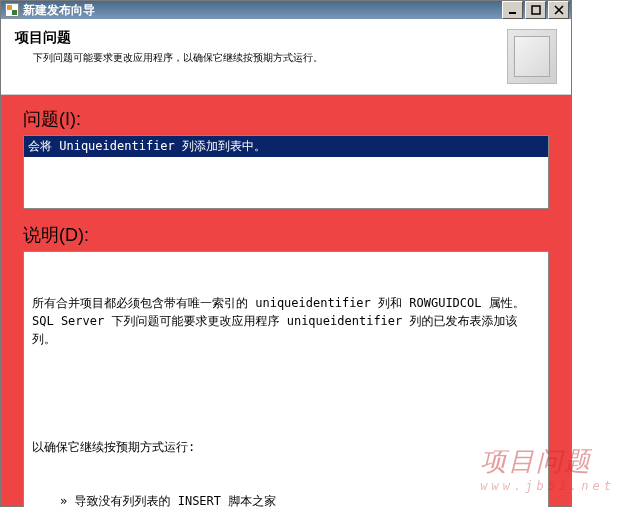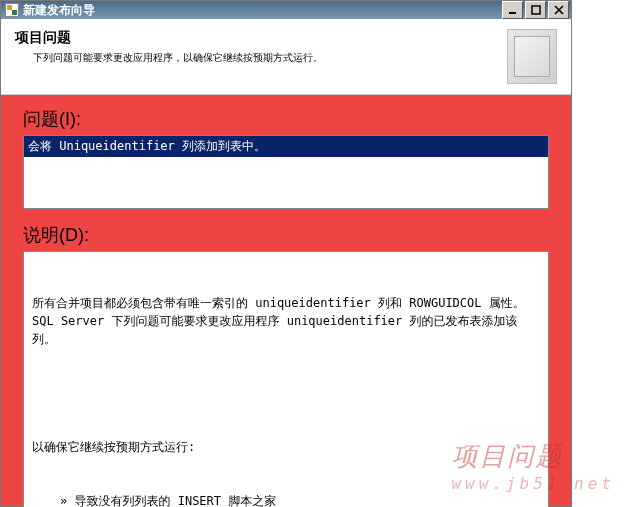--- a/index.html
+++ b/index.html
@@ -21,21 +21,21 @@
 .header-img::before { content:""; position:absolute; left:6px; top:6px; right:6px; bottom:6px; border:1px solid #aaa; background: linear-gradient(135deg,#f4f4f4,#d8d8d8); }
 .content { flex: 1; padding: 12px 22px 0 22px; display: flex; flex-direction: column; }
 .lbl { font-size: 18px; margin-bottom: 4px; }
 .listbox { border: 1px solid #888; background: #fff; height: 74px; overflow: hidden; }
 .listbox .row { font-family: SimSun, monospace; font-size: 12px; padding: 2px 4px; background: #0a246a; color: #fff; white-space: pre; }
 .descbox { border: 1px solid #888; background: #fff; flex: 1; padding: 6px 8px; font-family: SimSun, monospace; font-size: 12px; line-height: 1.5; overflow: auto; margin-bottom: 10px; white-space: pre-wrap; }
 .descbox p { margin-bottom: 0; }
 .bullet::before { content: "» "; }
 .indent1 { padding-left: 28px; }
 .watermark { position: absolute; right: 16px; bottom: 14px; font-family: KaiTi, serif; font-size: 26px; color: rgba(200,40,40,0.45); pointer-events: none; font-style: italic; letter-spacing: 2px; }
-.watermark small { display:block; font-size:16px; font-family: monospace; letter-spacing:4px; color: rgba(200,40,40,0.35); text-align:center; }
+.watermark small { display:block; font-size:12px; font-family: monospace; letter-spacing:4px; color: rgba(200,40,40,0.35); text-align:center; }
 .wrap { position: relative; width: 631px; height: 507px; }
 </style>
 </head>
 <body>
 <div class="wrap">
 
 <div class="window">
   <div class="titlebar">
     <span class="ticon"></span>
     <span class="title">新建发布向导</span>

